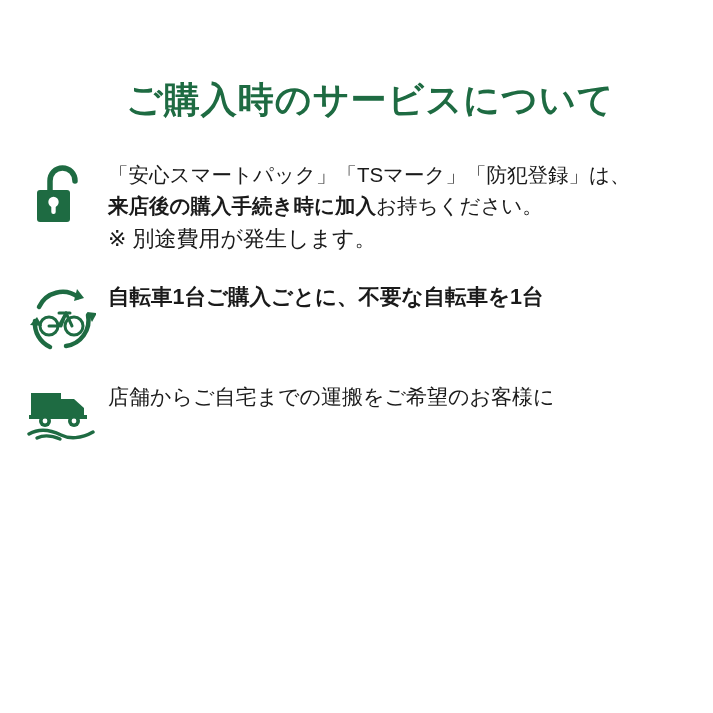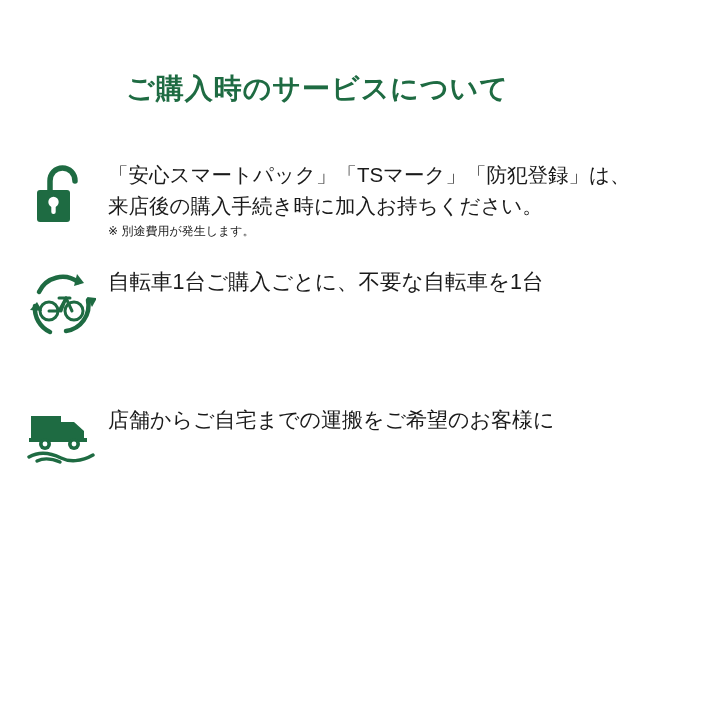--- a/index.html
+++ b/index.html
@@ -19,22 +19,22 @@
     position: relative;
     width: 713px;
     height: 713px;
     box-sizing: border-box;
     padding: 0;
   }
 
   .page-title {
     position: absolute;
     left: 126px;
-    top: 70px;
-    font-size: 28px;
+    top: 76px;
+    font-size: 36px;
     font-weight: bold;
     letter-spacing: 1px;
     color: #1e6b42;
     white-space: nowrap;
   }
 
   .items {
     position: absolute;
     left: 0;
     top: 160px;
@@ -64,34 +64,34 @@
     font-size: 21px;
     line-height: 1.52;
     color: #1a1a1a;
   }
 
   .line {
     display: block;
     white-space: nowrap;
   }
   .b {
-    font-weight: normal;
+    font-weight: bold;
   }
   .note {
-    font-size: 12px;
+    font-size: 22px;
     color: #1a1a1a;
   }
 
   
   #item-0 .item-text { font-size: 20.5px; line-height: 1.5; }
   #item-1 .item-text { font-size: 21.5px; line-height: 1.55; }
   #item-2 .item-text { font-size: 21px; line-height: 1.55; }
 
   #item-0 { margin-bottom: 26px; }
-  #item-1 { margin-bottom: 66px; }
+  #item-1 { margin-bottom: 28px; }
 
   .icon-svg { display: block; }
 </style>
 </head>
 <body>
 
 <div class="page">
 
   <div class="page-title">ご購入時のサービスについて</div>
 

